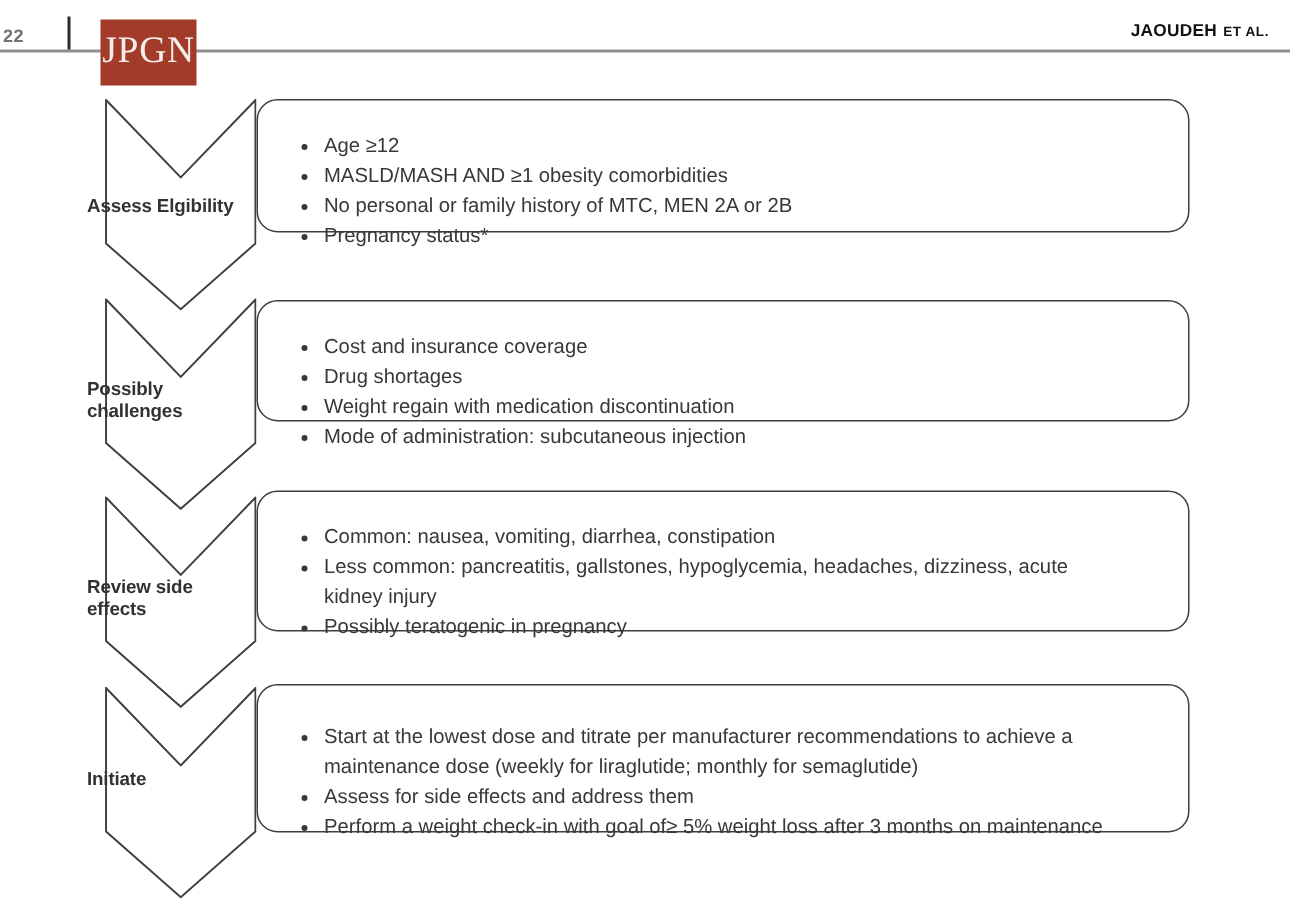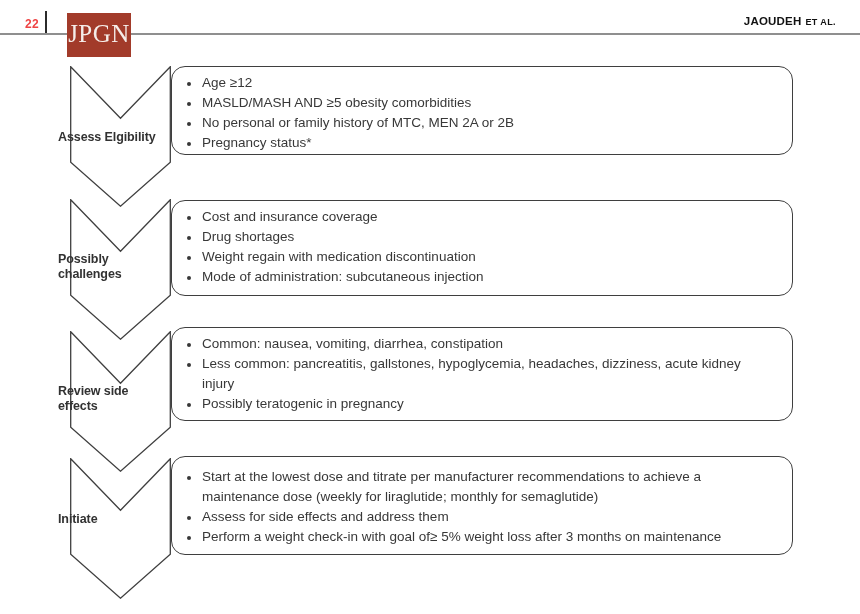--- a/index.html
+++ b/index.html
@@ -13,42 +13,42 @@
     overflow: hidden;
   }
 
   
   .hdr-rule {
     position: absolute; left: 0; top: 33px;
     width: 860px; height: 2px;
     background: #8f8f8f;
   }
   .page-num {
-    position: absolute; left: 25px; top: 17px;
-    font-size: 12px; font-weight: bold; color: #ef4444;
+    position: absolute; left: 2px; top: 17px;
+    font-size: 12px; font-weight: bold; color: #737373;
     letter-spacing: 0.3px;
   }
   .page-num-bar {
     position: absolute; left: 45px; top: 11px;
     width: 2px; height: 22px; background: #2b2b2b;
   }
   .logo {
     position: absolute; left: 67px; top: 13px;
     width: 64px; height: 44px;
     background: #A23B2A;
     display: flex; align-items: center; justify-content: center;
     z-index: 2;
   }
   .logo span {
     font-family: "Liberation Serif", serif;
     color: #f5ede9; font-size: 25px; letter-spacing: 0.5px;
     transform: translateY(-1px);
   }
   .running-head {
-    position: absolute; right: 24px; top: 15px;
+    position: absolute; right: 14px; top: 15px;
     font-size: 11.5px; font-weight: bold; color: #111111;
     letter-spacing: 0.2px; white-space: nowrap;
   }
   .running-head .etal {
     font-size: 9px; margin-left: 4px; letter-spacing: 0.4px;
   }
 
   
   .chev { position: absolute; width: 101px; height: 141px; z-index: 1; }
   .chev path { fill: #ffffff; stroke: #3F3F3F; stroke-width: 1.3; }
@@ -65,21 +65,21 @@
 
   
   .box {
     position: absolute; left: 171px; width: 622px;
     background: #ffffff;
     border: 1.4px solid #3F3F3F;
     border-radius: 14px;
     z-index: 2;
   }
   .bullets {
-    margin: 2px; padding: 4px 26px 0 27px;
+    margin: 16px; padding: 4px 26px 0 27px;
     list-style: disc outside;
     font-size: 13.5px; line-height: 20px; color: #383838;
   }
   .bullets li { padding-left: 1px; }
   .bullets li::marker { color: #383838; font-size: 0.9em; }
   .box.pad-more .bullets { padding-top: 8px; }
 </style>
 </head>
 <body>
 
@@ -95,34 +95,34 @@
 
 <svg class="chev" style="left:70px; top:66px;" viewBox="0 0 101 141">
   <path d="M0.7,0.7 L50.5,52.3 L100.3,0.7 L100.3,96.3 L50.5,140.2 L0.7,96.3 Z"></path>
 </svg>
 <div class="step-label one-line" style="top:130px;">
   <div>Assess Elgibility</div>
 </div>
 <div class="box" style="top:66px; height:89px;">
   <ul class="bullets">
     <li>Age ≥12</li>
-    <li>MASLD/MASH AND ≥5 obesity comorbidities</li>
+    <li>MASLD/MASH AND ≥1 obesity comorbidities</li>
     <li>No personal or family history of MTC, MEN 2A or 2B</li>
     <li>Pregnancy status*</li>
   </ul>
 </div>
 
 <svg class="chev" style="left:70px; top:199px;" viewBox="0 0 101 141">
   <path d="M0.7,0.7 L50.5,52.3 L100.3,0.7 L100.3,96.3 L50.5,140.2 L0.7,96.3 Z"></path>
 </svg>
 <div class="step-label" style="top:252px;">
   <div>Possibly</div>
   <div>challenges</div>
 </div>
-<div class="box" style="top:200px; height:96px;">
+<div class="box" style="top:200px; height:81px;">
   <ul class="bullets">
     <li>Cost and insurance coverage</li>
     <li>Drug shortages</li>
     <li>Weight regain with medication discontinuation</li>
     <li>Mode of administration: subcutaneous injection</li>
   </ul>
 </div>
 
 <svg class="chev" style="left:70px; top:331px;" viewBox="0 0 101 141">
   <path d="M0.7,0.7 L50.5,52.3 L100.3,0.7 L100.3,96.3 L50.5,140.2 L0.7,96.3 Z"></path>

